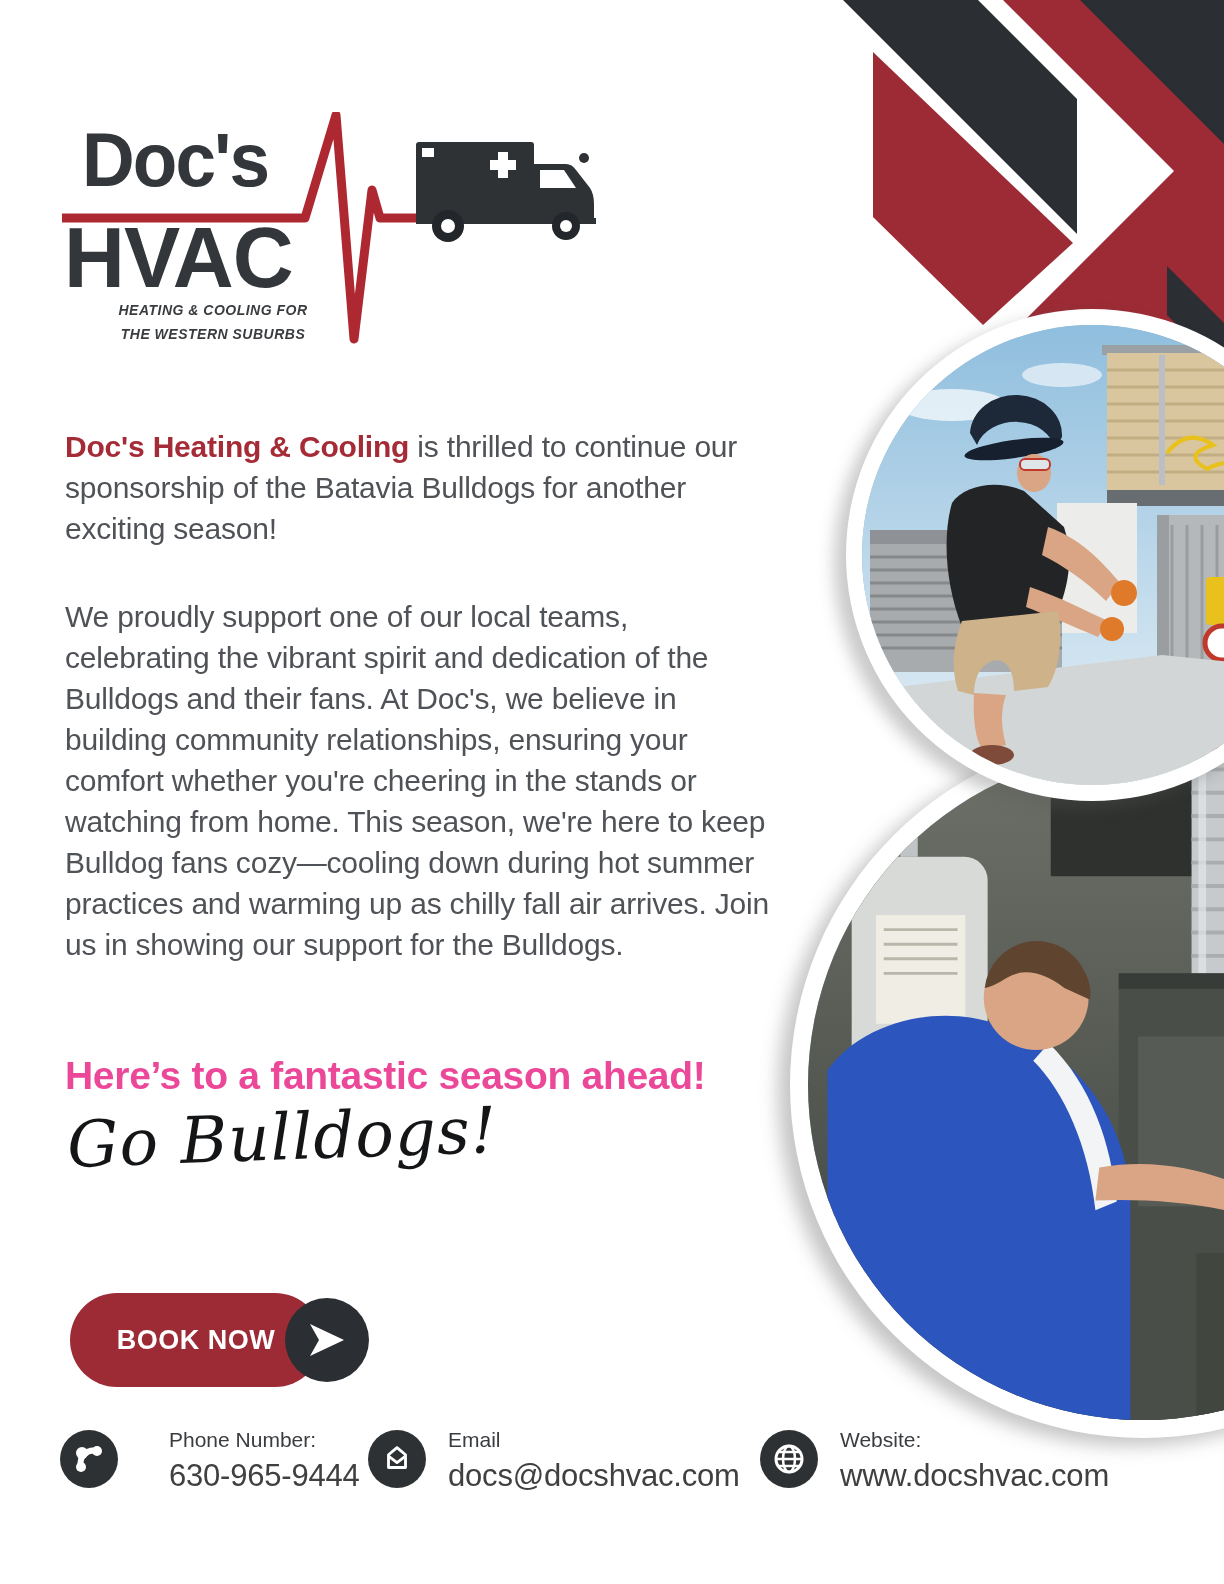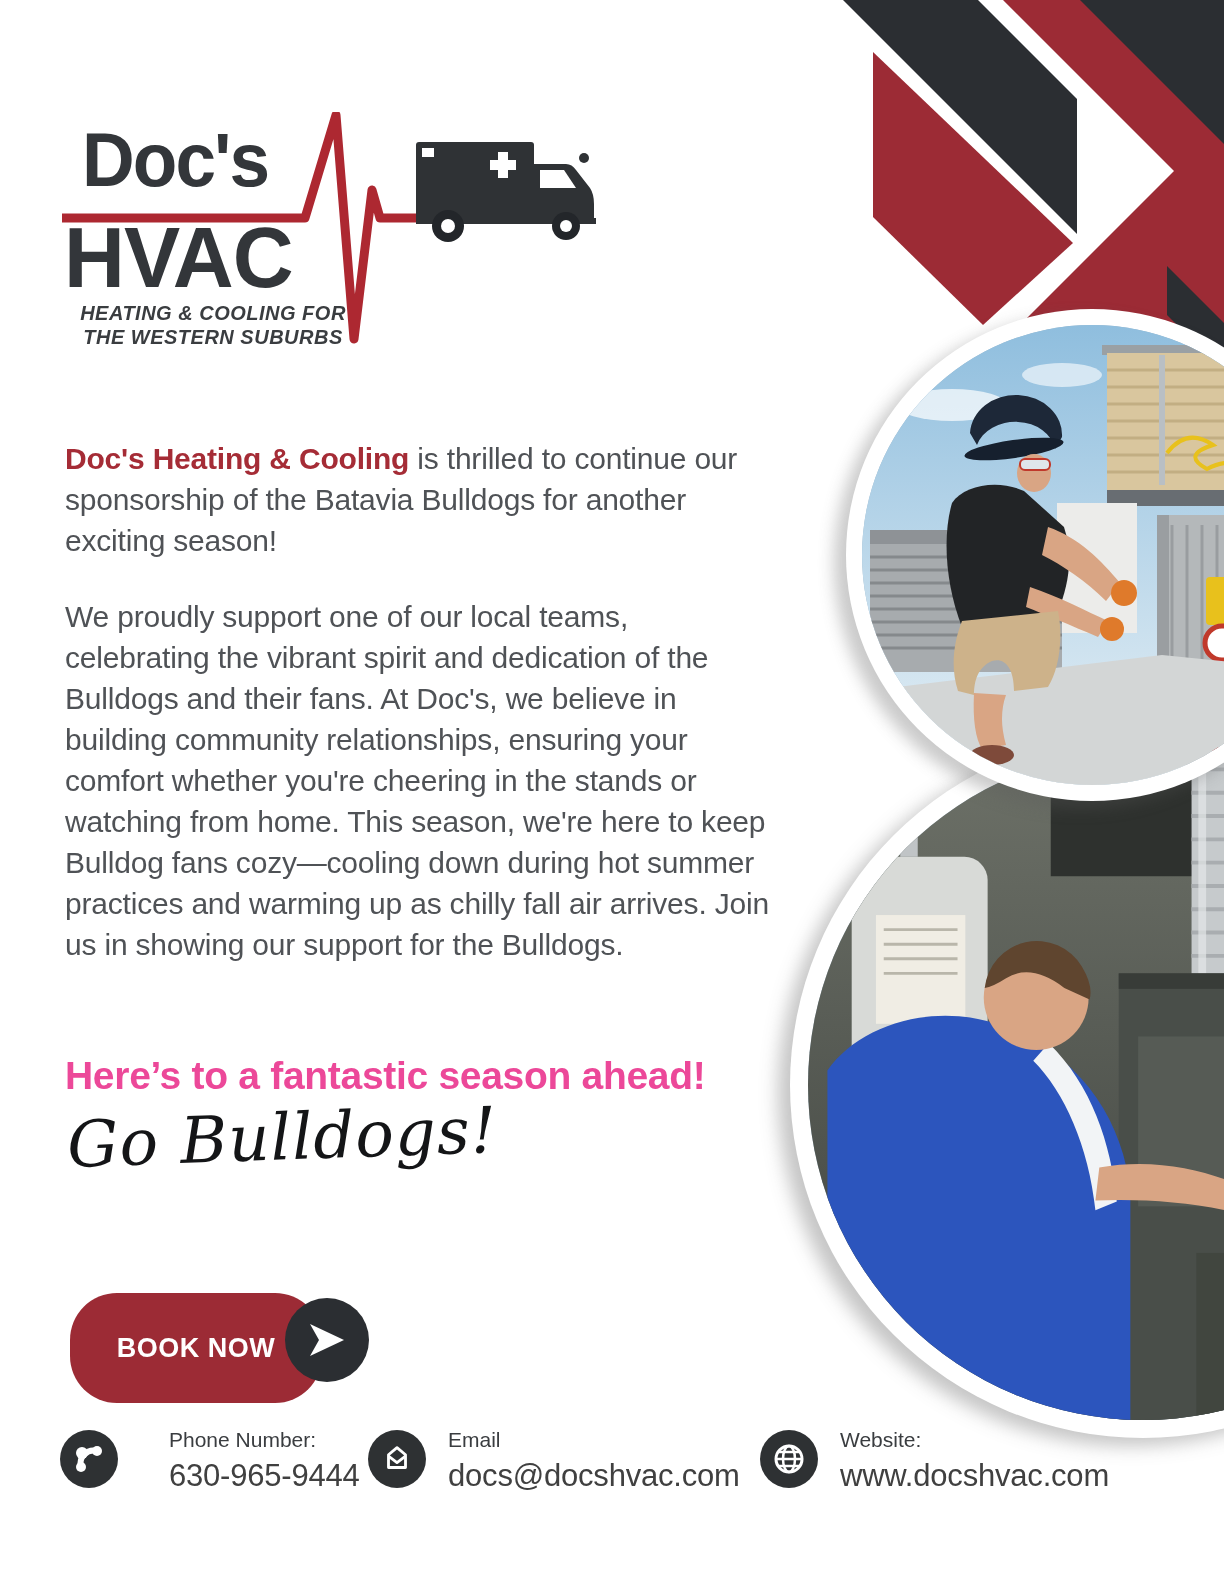--- a/index.html
+++ b/index.html
@@ -18,41 +18,41 @@
   .circle-bottom .photo{inset:18px;}
   .circle-top{left:846px;top:309px;width:492px;height:492px;z-index:3;
      box-shadow:-12px 8px 16px rgba(90,90,90,.32);}
   .photo svg{display:block;width:100%;height:100%;}
   
   .logo{position:absolute;left:62px;top:112px;width:580px;height:245px;z-index:5;}
   .logo .name1{position:absolute;left:20px;top:4px;font-size:76px;font-weight:bold;
      color:#33363A;letter-spacing:-2px;transform:scaleX(.96);transform-origin:left;}
   .logo .name2{position:absolute;left:2px;top:96px;font-size:86px;font-weight:bold;
      color:#33363A;letter-spacing:-1px;transform:scaleX(.98);transform-origin:left;}
-  .logo .tag{position:absolute;left:6px;width:290px;text-align:center;font-size:20px;
+  .logo .tag{position:absolute;left:6px;width:290px;text-align:center;font-size:14px;
      font-weight:bold;font-style:italic;color:#3A3D40;letter-spacing:.5px;white-space:nowrap;}
   .logo .tag1{top:190px;}
   .logo .tag2{top:214px;}
   .logo .ekg{position:absolute;left:0;top:0;}
   .logo .amb{position:absolute;left:352px;top:18px;}
   
   .copy{position:absolute;left:65px;width:712px;z-index:5;color:#4F5256;
         font-size:30px;line-height:41px;letter-spacing:-.2px;}
   .copy strong{color:#A52C36;}
-  .intro{top:408px;}
+  .intro{top:396px;}
   .body-par{top:581px;margin-top:15px;}
   .closing-headline{position:absolute;left:65px;top:1054px;z-index:5;
      font-size:39px;font-weight:bold;color:#ec4899;letter-spacing:-.3px;}
   .script{position:absolute;left:66px;top:1108px;z-index:5;
      font-family:"DejaVu Serif",serif;font-style:italic;font-size:64px;
      color:#141517;transform:rotate(-2deg);transform-origin:left top;letter-spacing:1px;}
   
   .cta{position:absolute;left:70px;top:1293px;width:300px;height:94px;z-index:5;border:0;
        background:transparent;padding:0;cursor:pointer;}
-  .cta .pill{position:absolute;left:0;top:0;width:252px;height:110px;border-radius:47px;
+  .cta .pill{position:absolute;left:0;top:0;width:252px;height:94px;border-radius:47px;
        background:#9C2B35;display:flex;align-items:center;justify-content:center;}
   .cta .pill span{color:#fff;font-size:27px;font-weight:bold;letter-spacing:.5px;}
   .cta .arrow-circle{position:absolute;left:215px;top:5px;width:84px;height:84px;
        border-radius:50%;background:#2B2E32;display:flex;align-items:center;justify-content:center;}
   
   .contact-item{position:absolute;top:1428px;display:flex;align-items:flex-start;z-index:5;}
   .contact-item .cicon{width:58px;height:58px;border-radius:50%;background:#2E3133;
        display:flex;align-items:center;justify-content:center;flex:0 0 auto;margin-top:2px;}
   .contact-item .ctext{margin-left:22px;}
   .contact-item .clabel{font-size:21px;color:#3A3D40;}

